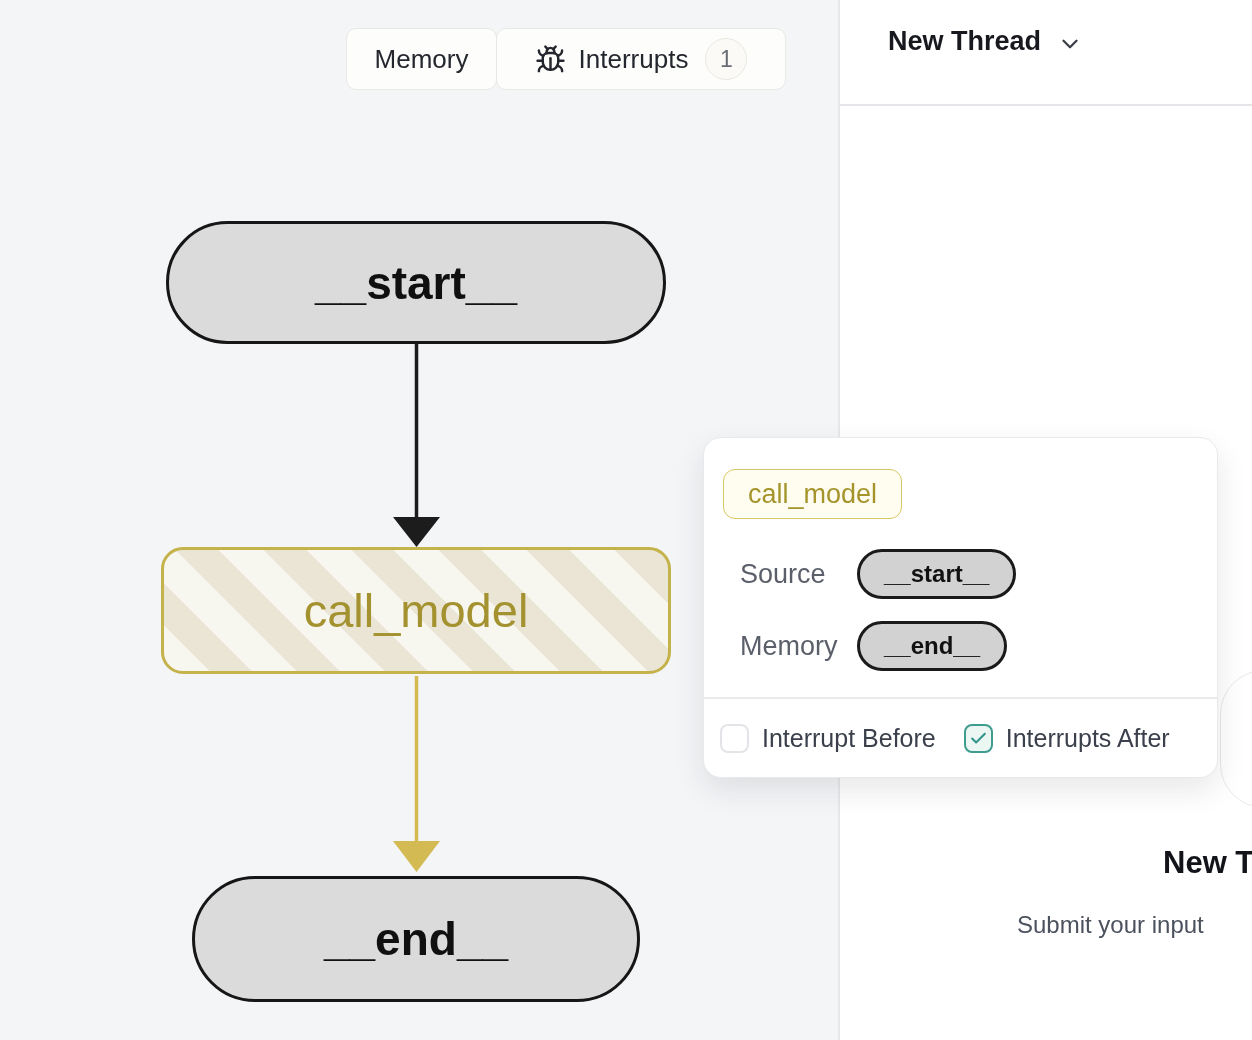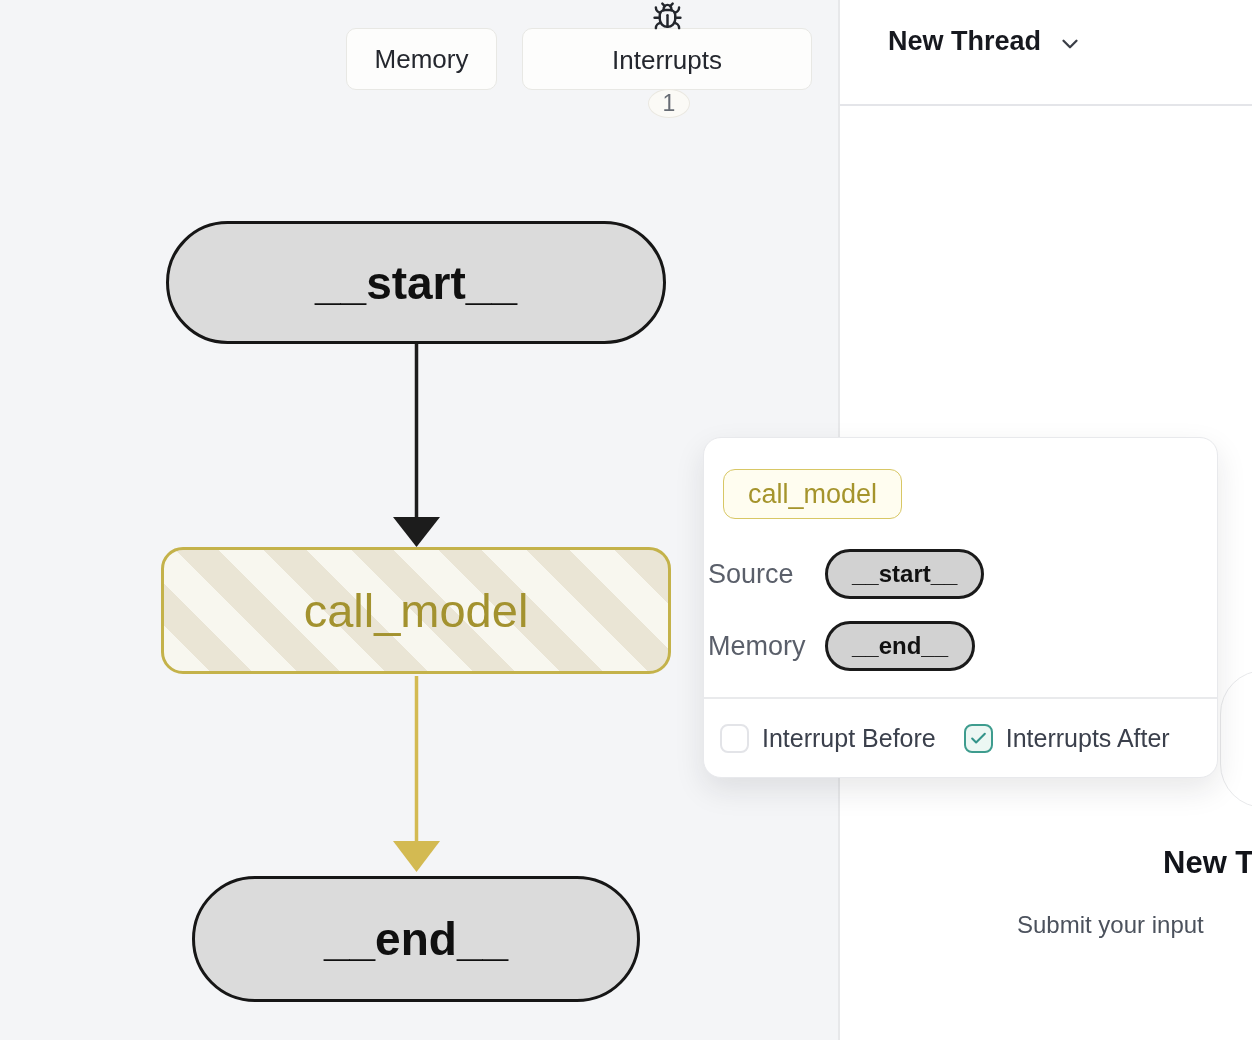--- a/index.html
+++ b/index.html
@@ -21,21 +21,21 @@
     background:#e7e8ea;
   }
   
   .tb-btn{
     position:absolute;top:28px;height:62px;
     background:#fdfdfc;border:1.5px solid #e8e8e4;border-radius:10px;
     display:flex;align-items:center;justify-content:center;
     font-size:26px;color:#24272e;box-sizing:border-box;
   }
   .btn-memory{left:346px;width:151px;}
-  .btn-interrupts{left:522px;width:290px;gap:13px;flex-direction:column;}
+  .btn-interrupts{left:496px;width:290px;gap:13px;}
   .bug-ic{width:31px;height:31px;flex:0 0 auto;}
   .badge{
     width:42px;height:42px;border-radius:50%;
     border:1.5px solid #eae8e1;background:#fbfaf6;
     color:#676c74;font-size:23px;
     display:flex;align-items:center;justify-content:center;
     box-sizing:border-box;margin-left:4px;
   }
   
   .node{
@@ -92,21 +92,21 @@
     position:absolute;left:703px;top:437px;width:515px;height:341px;
     background:#fff;border:1px solid #e8e9ec;border-radius:18px;
     box-shadow:0 12px 30px rgba(25,28,35,.10);z-index:30;box-sizing:border-box;
   }
   .chip{
     position:absolute;left:19px;top:31px;height:50px;padding:0 24px;
     border:1.5px solid #d8c765;background:#fffdf0;border-radius:12px;
     color:#a5942c;font-size:27px;display:flex;align-items:center;box-sizing:border-box;
   }
   .pop-row{
-    position:absolute;left:4px;height:52px;display:flex;align-items:center;
+    position:absolute;left:36px;height:52px;display:flex;align-items:center;
   }
   .row-source{top:110px;}
   .row-target{top:182px;}
   .pop-label{font-size:27px;color:#5a5f6a;width:117px;flex:0 0 auto;}
   .mini-pill{
     height:50px;padding:0 24px;border-radius:40px;
     background:#d2d2d2;border:3px solid #1a1a1a;box-sizing:border-box;
     display:flex;align-items:center;font-size:24px;font-weight:600;color:#111;
   }
   .pop-divider{

